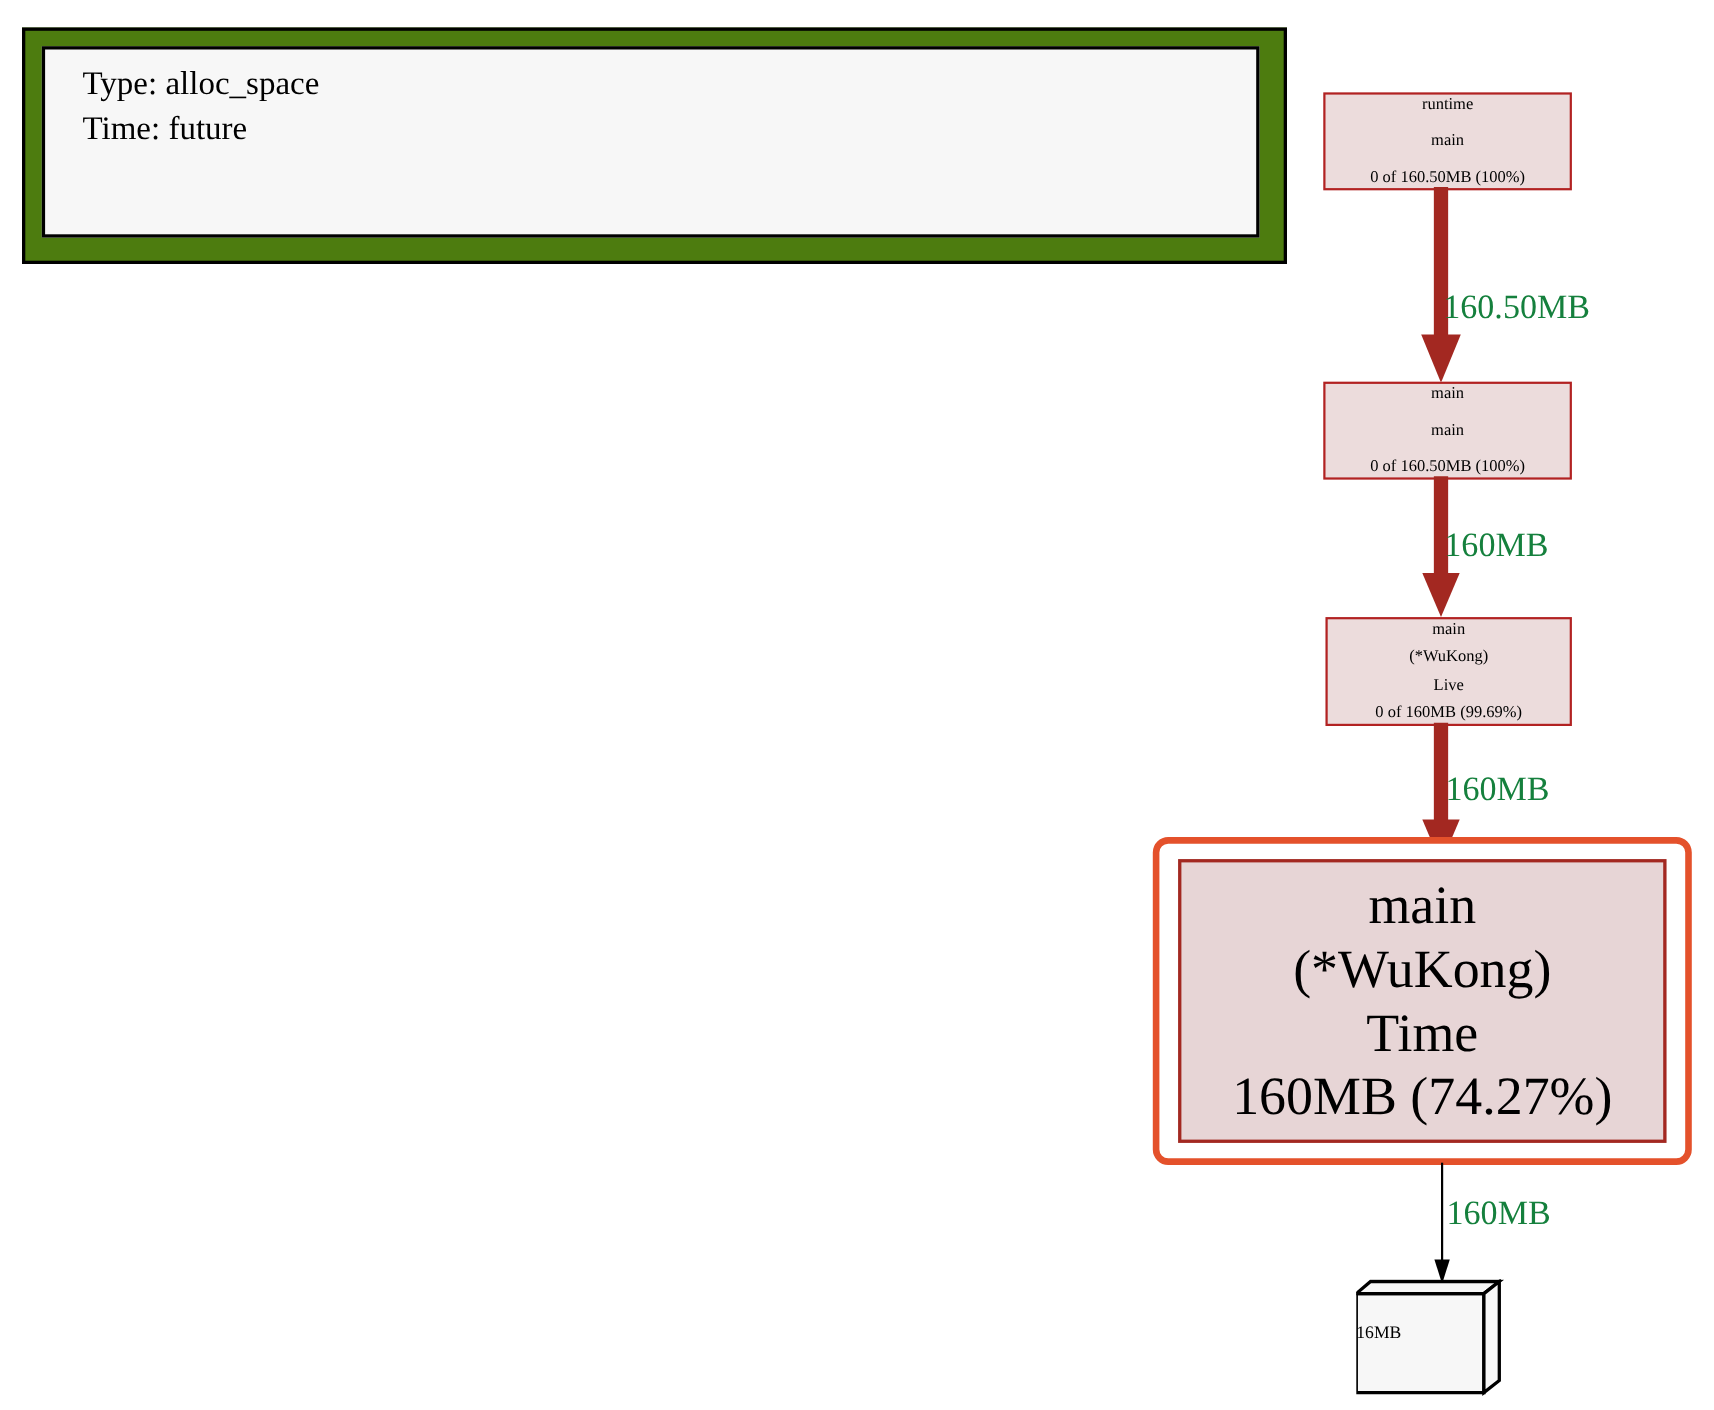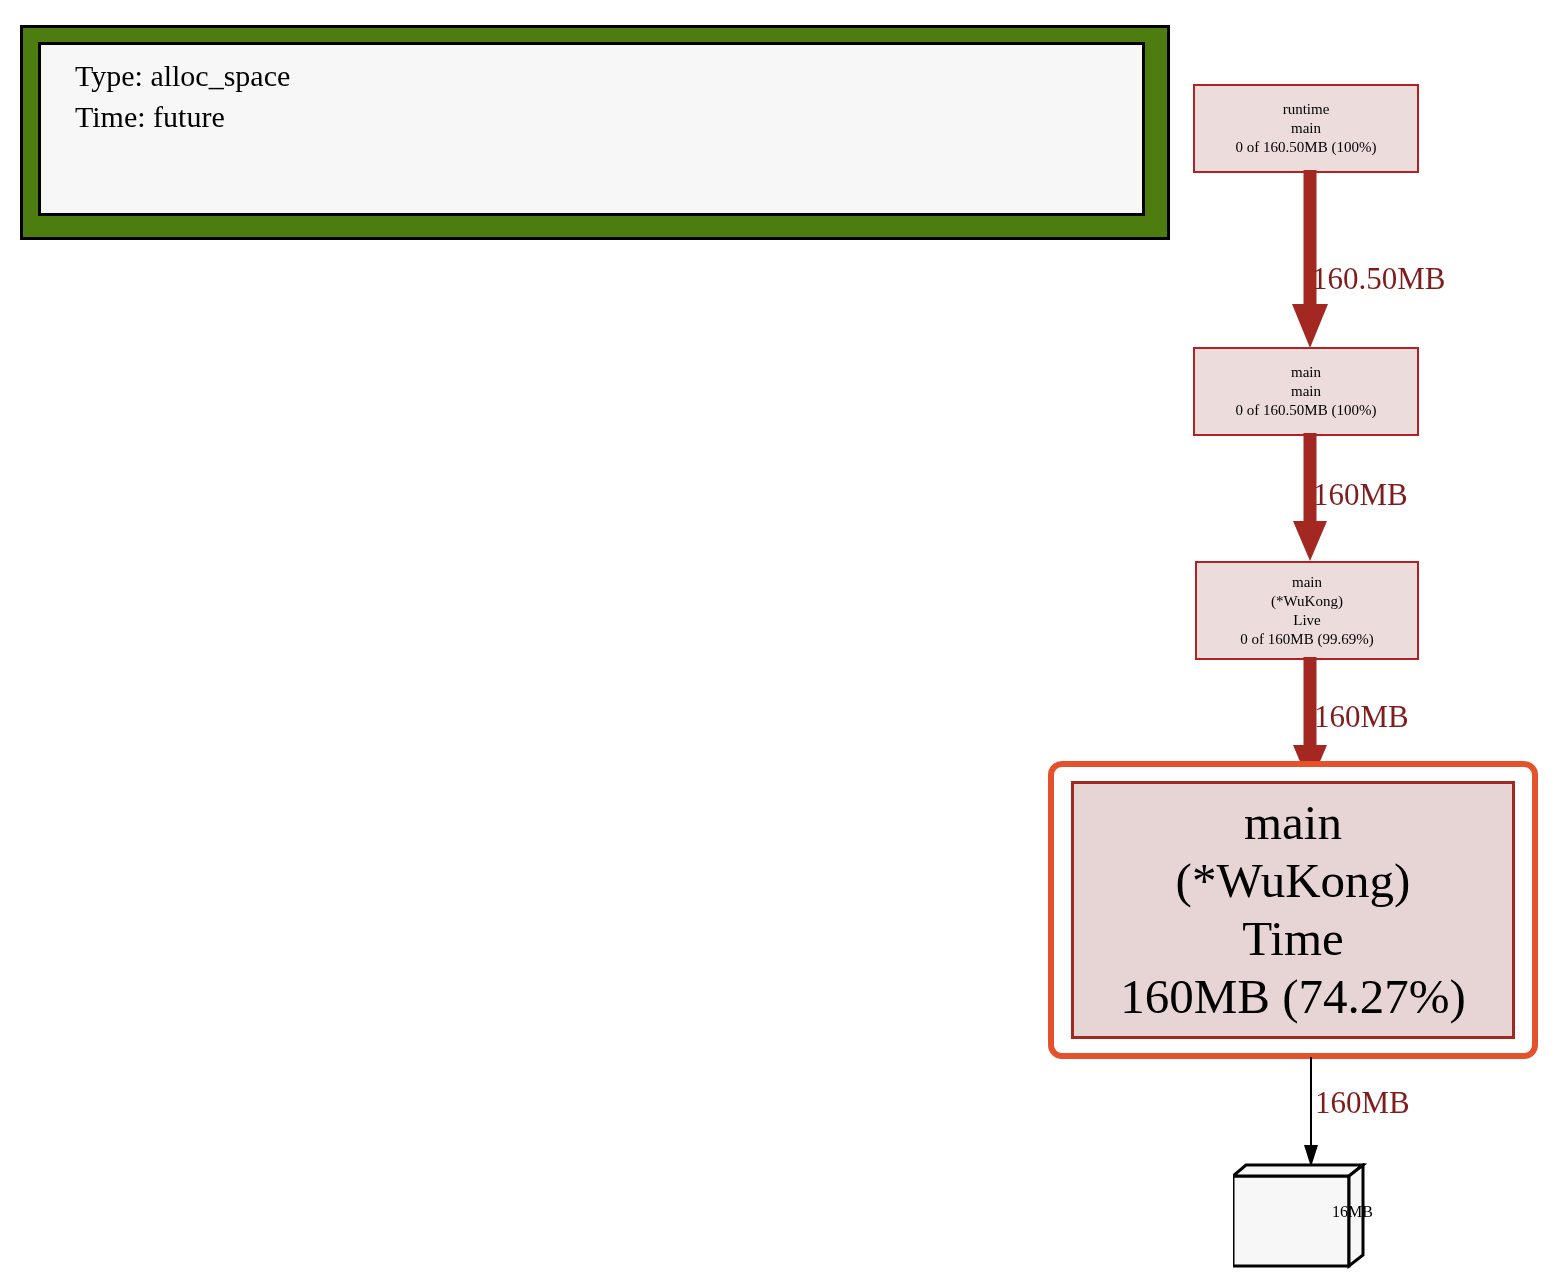--- a/index.html
+++ b/index.html
@@ -47,22 +47,23 @@
 
   
   .gnode {
     position: absolute;
     background: #ecdcdc;
     border: 2px solid #b22222;
     box-sizing: border-box;
     display: flex;
     flex-direction: column;
     align-items: center;
-    justify-content: center;
+    justify-content: space-between;
     text-align: center;
+    margin-left: 10px;
   }
   .gnode .ln {
     font-size: 15px;
     line-height: 19px;
     white-space: pre;
   }
 
   #node-runtime-main { left: 1193px; top: 84px;  width: 226px; height: 89px; }
   #node-main-main    { left: 1193px; top: 347px; width: 226px; height: 89px; }
   #node-main-wukong-live { left: 1195px; top: 561px; width: 224px; height: 99px; }
@@ -106,37 +107,37 @@
     top: 1163px;
     width: 145px;
     height: 108px;
   }
   #node-leaf-16mb svg { display: block; }
   #node-leaf-16mb .leaf-label {
     position: absolute;
     left: 0;
     top: 40px;
     width: 140px;
-    text-align: right;
+    text-align: left;
     font-size: 16px;
     line-height: 18px;
     white-space: pre;
   }
 
   
   .edge-svg {
     position: absolute;
     overflow: visible;
   }
   .edge-label {
     position: absolute;
     font-size: 31px;
     line-height: 34px;
     white-space: pre;
-    color: #7f1d1d;
+    color: #15803d;
   }
 
   #edge1-svg { left: 1288px; top: 170px;  width: 50px; height: 180px; }
   #edge2-svg { left: 1290px; top: 433px;  width: 46px; height: 130px; }
   #edge3-svg { left: 1291px; top: 657px;  width: 44px; height: 130px; }
   #edge4-svg { left: 1300px; top: 1057px; width: 24px; height: 112px; }
 
   #edge1-label { left: 1312px; top: 262px; }
   #edge2-label { left: 1313px; top: 478px; }
   #edge3-label { left: 1314px; top: 700px; }

